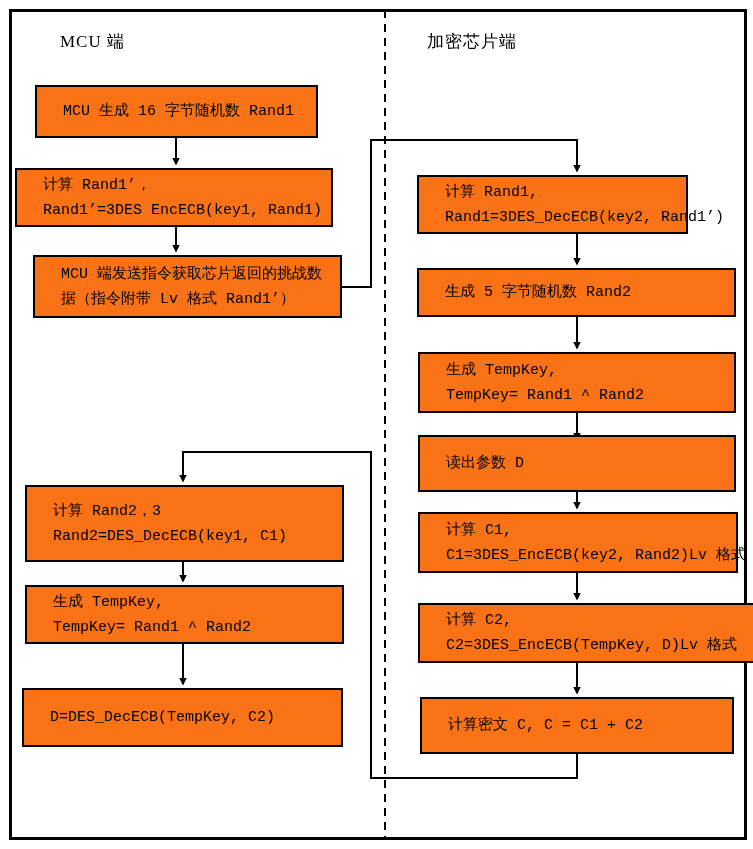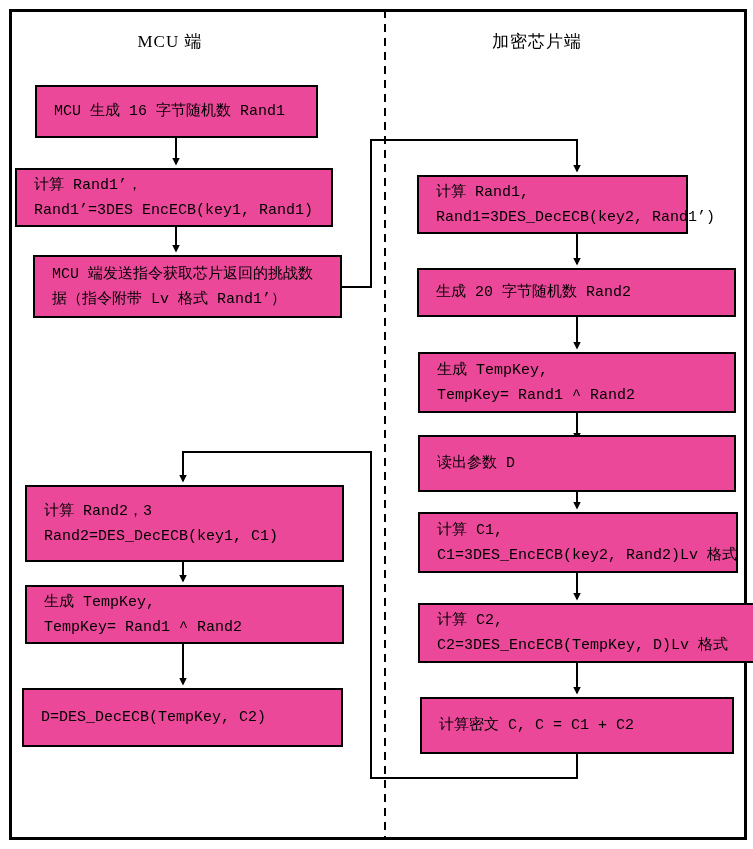--- a/index.html
+++ b/index.html
@@ -5,28 +5,28 @@
   html,body{margin:0;padding:0;background:#ffffff;}
   .stage{
     position:relative;width:753px;height:849px;background:#ffffff;overflow:hidden;
     font-family:"Liberation Mono","DejaVu Sans Mono",monospace;color:#000;
   }
   .outer-border{
     position:absolute;left:9px;top:9px;width:738px;height:831px;
     border:3px solid #000;box-sizing:border-box;
   }
   .col-title{
-    position:absolute;font-size:17px;letter-spacing:1px;text-align:center;
+    position:absolute;font-size:17px;letter-spacing:1px;
     font-family:"Liberation Serif","DejaVu Serif",serif;
   }
   .connector-layer{position:absolute;left:0;top:0;width:753px;height:849px;}
   .node{
-    position:absolute;border:2.5px solid #000;box-sizing:border-box;background:#ec4899;
+    position:absolute;border:2.5px solid #000;box-sizing:border-box;background:#f97316;
     display:flex;flex-direction:column;justify-content:center;
-    padding:2px 17px;font-size:15px;line-height:25px;white-space:nowrap;
+    padding:2px 26px;font-size:15px;line-height:25px;white-space:nowrap;
   }
   .node .ln{white-space:nowrap;}
 </style>
 </head>
 <body>
 
 <div class="stage">
 
   <div class="outer-border"></div>
 
@@ -83,21 +83,21 @@
   <div class="node" style="left:22px;top:688px;width:321px;height:59px">
     <div class="ln">D=DES_DecECB(TempKey, C2)</div>
   </div>
 
   <div class="node" style="left:417px;top:175px;width:271px;height:59px">
     <div class="ln">计算 Rand1,</div>
     <div class="ln">Rand1=3DES_DecECB(key2, Rand1’)</div>
   </div>
 
   <div class="node" style="left:417px;top:268px;width:319px;height:49px">
-    <div class="ln">生成 20 字节随机数 Rand2</div>
+    <div class="ln">生成 5 字节随机数 Rand2</div>
   </div>
 
   <div class="node" style="left:418px;top:352px;width:318px;height:61px">
     <div class="ln">生成 TempKey,</div>
     <div class="ln">TempKey= Rand1 ^ Rand2</div>
   </div>
 
   <div class="node" style="left:418px;top:435px;width:318px;height:57px">
     <div class="ln">读出参数 D</div>
   </div>

